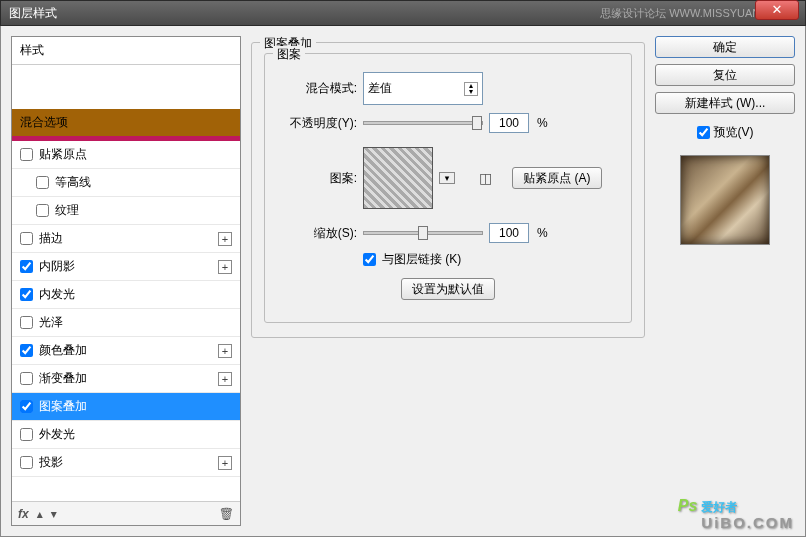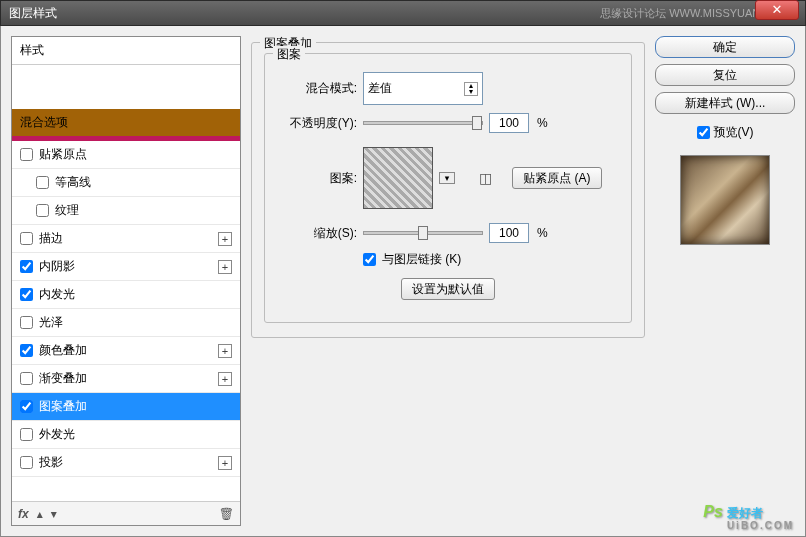--- a/index.html
+++ b/index.html
@@ -31,26 +31,26 @@
 .select { width: 120px; height: 33px; border: 1px solid #7a99b5; background: #fff; display: flex; align-items: center; padding: 0 4px; }
 .select .arr { margin-left: auto; border: 1px solid #999; width: 14px; height: 14px; display: flex; flex-direction: column; justify-content: center; align-items: center; font-size: 8px; line-height: 6px; }
 .slider { flex: 1; max-width: 120px; height: 4px; background: #ccc; border: 1px solid #999; position: relative; }
 .slider .thumb { position: absolute; top: -6px; width: 10px; height: 14px; background: #eee; border: 1px solid #777; }
 .numbox { width: 40px; height: 20px; border: 1px solid #7a99b5; background: #fff; text-align: center; line-height: 18px; }
 .pct { margin-left: 2px; }
 .pat-thumb { width: 70px; height: 62px; border: 1px solid #555; background: repeating-linear-gradient(45deg,#aaa,#aaa 3px,#ddd 3px,#ddd 6px),linear-gradient(#bbb,#999); display: inline-block; }
 .pat-arr { width: 16px; height: 12px; border: 1px solid #888; background: #eee; font-size: 9px; text-align: center; line-height: 10px; }
 .btn { border: 1px solid #888; background: linear-gradient(#fdfdfd,#e4e4e4); border-radius: 3px; padding: 2px 10px; height: 22px; line-height: 16px; }
 .right-col { width: 140px; display: flex; flex-direction: column; gap: 6px; align-items: stretch; }
-.right-col .btn { text-align: center; border-radius: 9px; }
+.right-col .btn { text-align: center; }
 .preview-chk { display: flex; align-items: center; justify-content: center; gap: 4px; margin-top: 4px; }
 .preview-box { width: 90px; height: 90px; border: 1px solid #888; background: linear-gradient(135deg,#6a543c,#c9b38f 40%,#816441 55%,#d9c8ab 70%,#5f4a34); margin: 8px auto 0; box-shadow: inset 0 0 12px #2a1f12; }
 .watermark { position: absolute; right: 12px; bottom: 6px; font-size: 20px; color: #3bbff0; text-shadow: 1px 1px 2px rgba(0,0,0,.4); font-weight: bold; display: flex; align-items: baseline; gap: 4px; }
 .watermark .ps { color: #8ed64a; font-size: 16px; font-style: italic; }
-.watermark .sub { display: block; font-size: 10px; color: #999; letter-spacing: 2px; margin-top: -2px; }
+.watermark .sub { display: block; font-size: 15px; color: #999; letter-spacing: 2px; margin-top: -2px; }
 </style>
 </head>
 <body>
 
 <div class="titlebar">
   <span class="title">图层样式</span>
   <span class="right-txt">思缘设计论坛  WWW.MISSYUAN.COM</span>
   <div class="close-btn">✕</div>
 </div>
 

